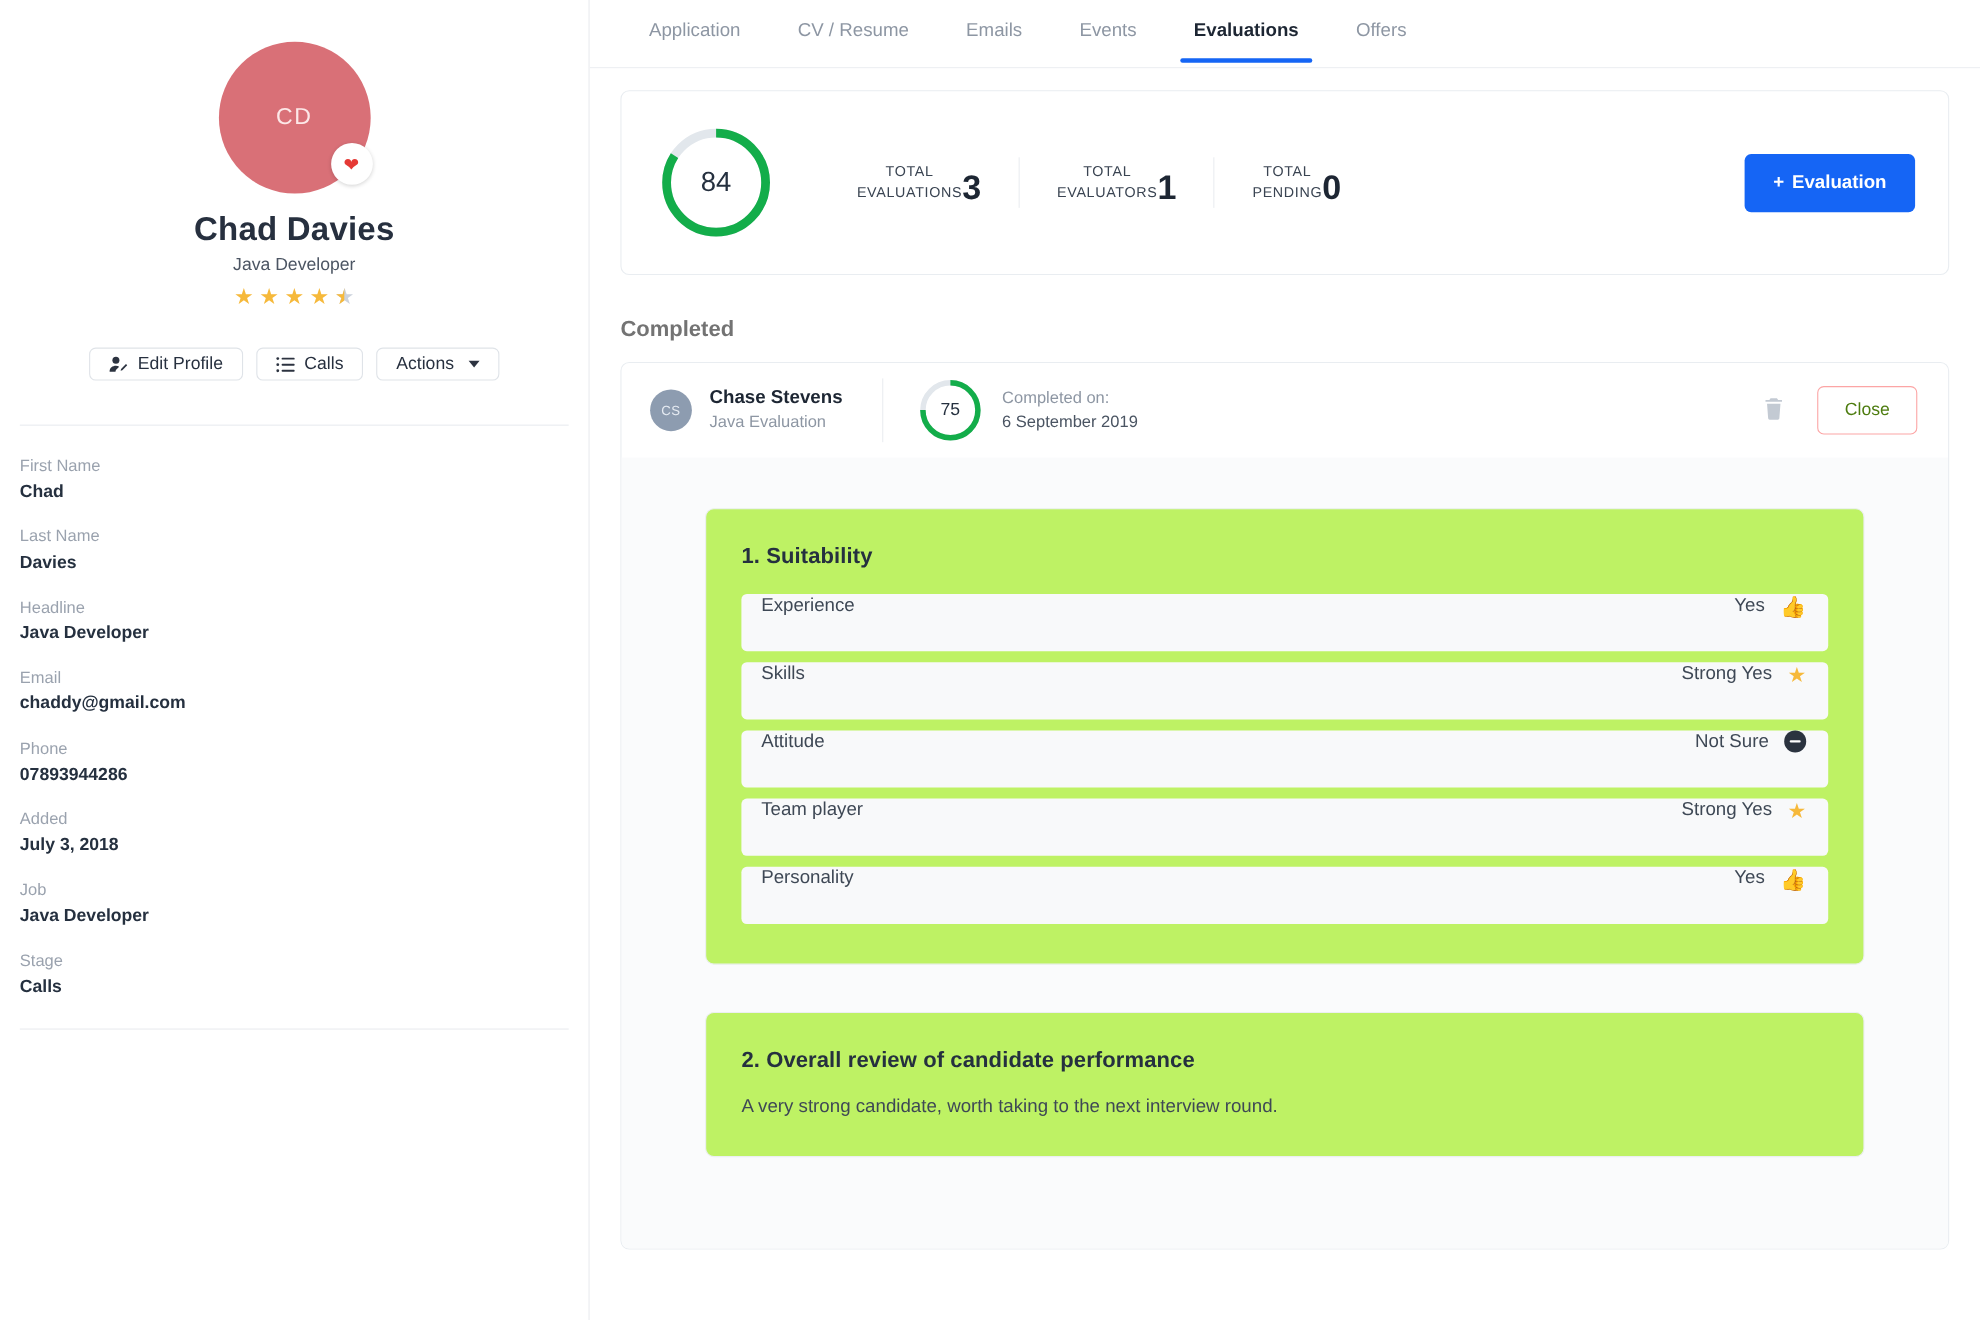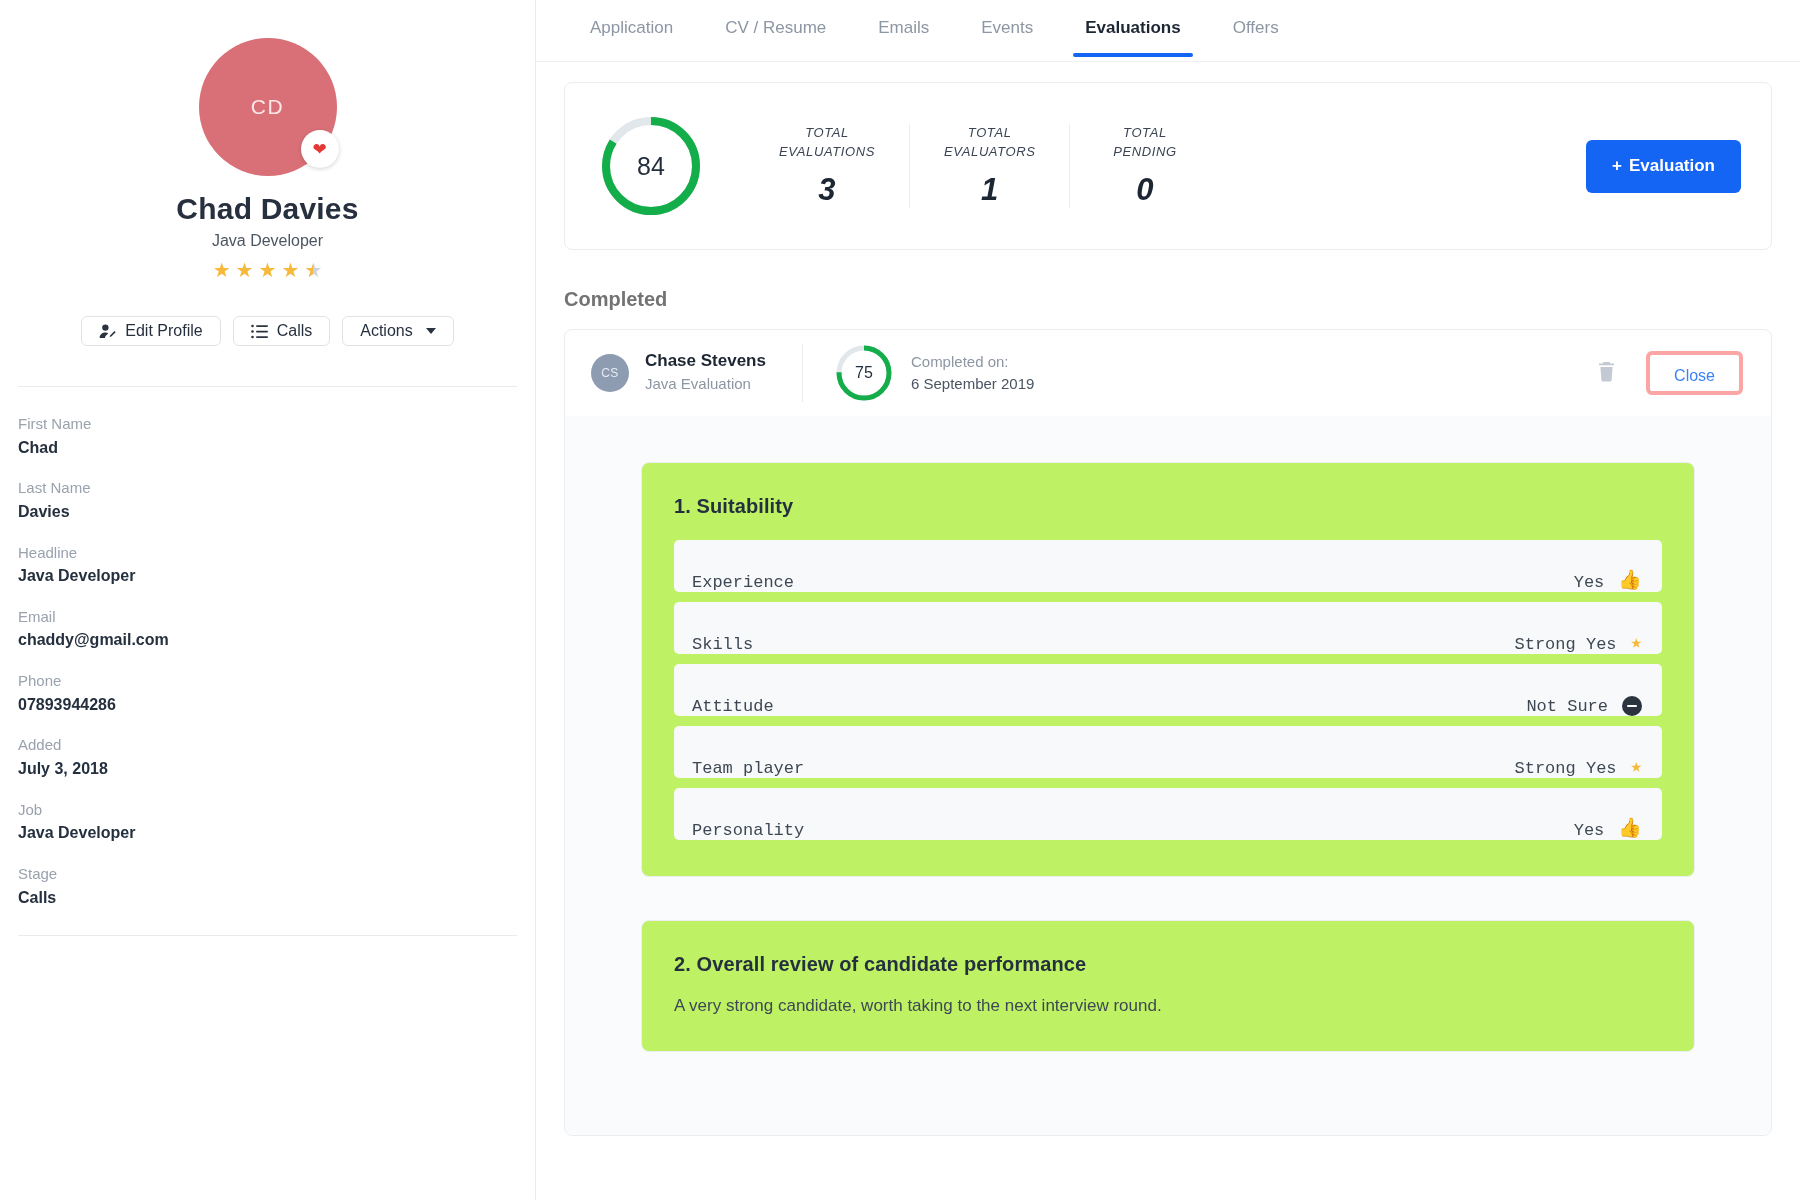--- a/index.html
+++ b/index.html
@@ -94,22 +94,22 @@
     padding: 0 30px 0 34px;
   }
   .donut { position: relative; width: 104px; height: 104px; flex: 0 0 104px; }
   .donut svg { display: block; transform: rotate(-90deg); }
   .donut .val {
     position: absolute; inset: 0; display: flex; align-items: center; justify-content: center;
     font-size: 25px; color: #25303f; font-weight: 400;
   }
   .stat-group { display: flex; align-items: stretch; margin-left: 42px; }
   .stat {
-    padding: 0 34px; display: flex; flex-direction: column; align-items: center;
-    justify-content: center; min-width: 150px; font-style: italic;
+    padding: 0 34px; display: flex; flex-direction: row; align-items: center;
+    justify-content: center; min-width: 150px;
   }
   .stat + .stat { border-left: 1px solid #eaedf1; }
   .stat-label {
     font-size: 13px; letter-spacing: .6px; color: #3a4452; text-align: center;
     line-height: 1.45; text-transform: uppercase; font-weight: 400;
   }
   .stat-num { font-size: 31px; font-weight: 700; color: #1d2633; margin-top: 10px; }
   .spacer { flex: 1 1 auto; }
   .primary-btn {
     background: #1565f5; color: #fff; border: none; border-radius: 6px;
@@ -141,38 +141,38 @@
     position: absolute; inset: 0; display: flex; align-items: center; justify-content: center;
     font-size: 16px; color: #25303f;
   }
   .ev-when { margin-left: 18px; font-size: 15px; color: #8d96a3; line-height: 1.5; }
   .ev-when b { display: block; font-weight: 400; color: #4a5462; }
   .trash-btn {
     background: none; border: none; cursor: pointer; color: #c3cad3;
     display: inline-flex; align-items: center; padding: 6px;
   }
   .close-btn {
-    margin-left: 24px; border: 4px solid #fca5a5; background: #fff; border-radius: 6px;
-    height: 44px; padding: 12px 24px; font-size: 16px; color: #3b82f6; cursor: pointer;
+    margin-left: 24px; border: 1px solid #fca5a5; background: #fff; border-radius: 6px;
+    height: 44px; padding: 12px 24px; font-size: 16px; color: #4d7c0f; cursor: pointer;
     font-family: "Liberation Sans", sans-serif;
   }
 
   .eval-body { background: #fafbfc; padding: 46px 76px 40px 76px; }
   .q-card {
     background: #bef264; border: 1px solid #eceff2; border-radius: 8px;
     padding: 32px 32px 26px 32px; margin-bottom: 43px;
   }
   .q-title { font-size: 20px; font-weight: 600; color: #25303f; margin-bottom: 22px; letter-spacing: .1px; }
   .q-text { font-size: 17px; color: #3e4855; line-height: 1.6; }
   .q-card.text-card { padding: 32px 32px 32px 32px; }
   .q-card.text-card .q-title { margin-bottom: 16px; }
 
   .rate-row {
     background: #f8f9fa; border-radius: 5px; height: 52px; display: flex;
-    align-items: flex-end; padding: 0 20px 0 18px; margin-bottom: 10px; font-family: Liberation Mono, monospace;
+    align-items: flex-start; padding: 0 20px 0 18px; margin-bottom: 10px;
   }
   .rate-name { font-size: 17px; color: #3e4855; }
   .rate-val { margin-left: auto; font-size: 17px; color: #3e4855; }
   .rate-icon { margin-left: 14px; display: inline-flex; align-items: center; font-size: 19px; }
   .ic-thumb { color: #2ecb5a; }
   .ic-star  { color: #f6b93b; }
   .ic-minus {
     width: 20px; height: 20px; border-radius: 50%; background: #2b333f;
     display: inline-flex; align-items: center; justify-content: center;
   }

